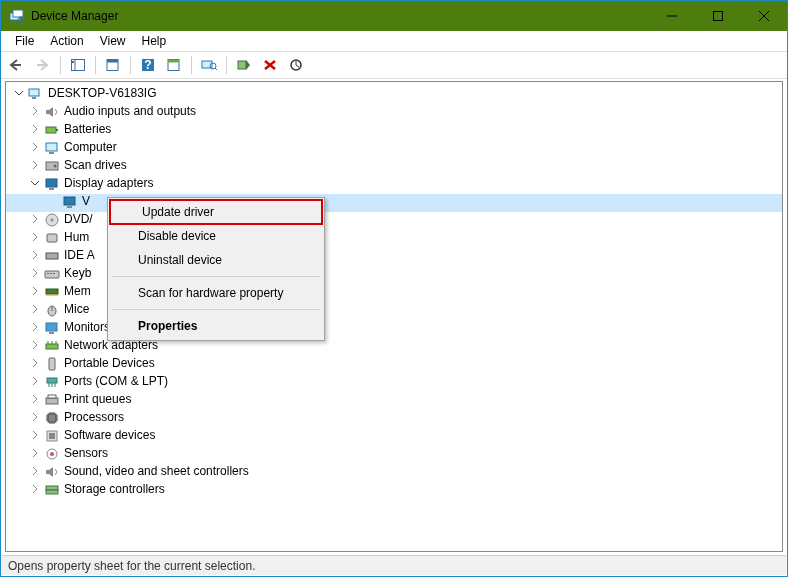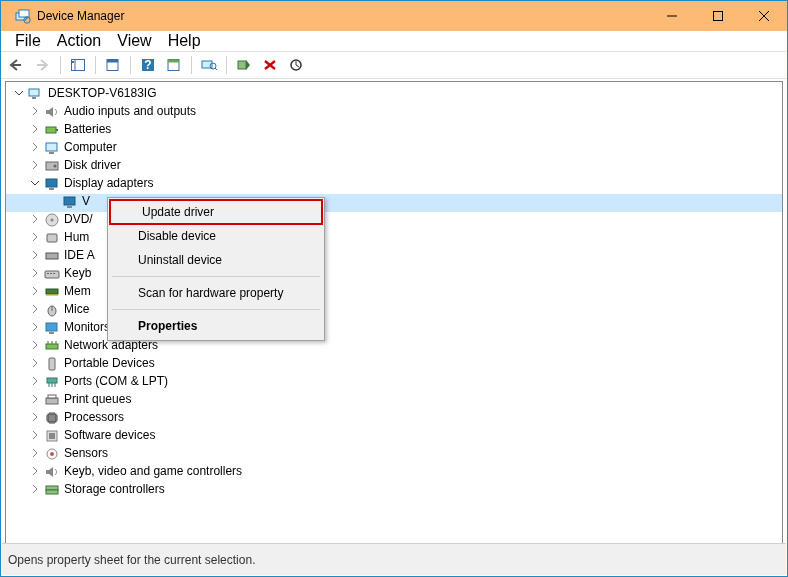--- a/index.html
+++ b/index.html
@@ -1,26 +1,26 @@
 <!DOCTYPE html>
 <html><head>
 <meta charset="utf-8">
 <style>
 * { box-sizing: border-box; margin: 0; padding: 0; font-family: "Segoe UI", Tahoma, sans-serif; font-size: 12px; }
 body { background: #fff; width: 788px; height: 577px; border: 1px solid #1a8bc4; position: relative; overflow: hidden; }
 
 
-.titlebar { height: 30px; display: flex; align-items: center; padding: 0 0 0 14px; background: #fdba74; }
+.titlebar { height: 30px; display: flex; align-items: center; padding: 0 0 0 8px; background: #4d7c0f; }
 .titlebar .app-icon { width: 16px; height: 16px; margin-right: 6px; }
 .titlebar .title { flex: 1; font-size: 12px; color: #000; }
 .titlebar .btn { width: 46px; height: 30px; display: flex; align-items: center; justify-content: center; color: #000; }
 
 
 .menubar { height: 20px; display: flex; align-items: center; padding: 0 6px; }
-.menubar .menu { padding: 2px 8px; font-size: 16px; color: #000; }
+.menubar .menu { padding: 2px 8px; font-size: 12px; color: #000; }
 
 
 .toolbar { height: 28px; display: flex; align-items: center; padding: 2px 4px; border-top: 1px solid #e1e1e1; border-bottom: 1px solid #e1e1e1; gap: 2px; }
 .toolbar .tbtn { width: 24px; height: 22px; display: flex; align-items: center; justify-content: center; border: 1px solid transparent; }
 .toolbar .sep { width: 1px; height: 18px; background: #d0d0d0; margin: 0 3px; }
 
 
 .tree-container { position: absolute; left: 4px; right: 4px; top: 80px; bottom: 24px; border: 1px solid #828790; overflow: auto; padding: 4px 0; background: #fff; }
 .row { display: flex; align-items: flex-start; height: 18px; padding-left: 6px; white-space: nowrap; }
 .row .chev { width: 14px; height: 14px; display: flex; align-items: center; justify-content: center; margin-right: 2px; }
@@ -32,21 +32,21 @@
 .indent2 { padding-left: 40px; }
 
 
 .ctxmenu { position: absolute; background: #f0f0f0; border: 1px solid #a0a0a0; box-shadow: 2px 2px 4px rgba(0,0,0,0.25); padding: 2px; min-width: 218px; z-index: 10; }
 .ctxmenu .item { height: 24px; display: flex; align-items: center; padding: 0 14px 0 28px; font-size: 12px; color: #000; }
 .ctxmenu .item.highlight { outline: 2px solid #d40000; outline-offset: -1px; padding-left: 32px; }
 .ctxmenu .item.bold { font-weight: 700; }
 .ctxmenu .sep { height: 1px; background: #d0d0d0; margin: 4px 2px; }
 
 
-.statusbar { position: absolute; left: 1px; right: 1px; bottom: 1px; height: 32px; border-top: 1px solid #d0d0d0; display: flex; align-items: center; padding: 0 6px; font-size: 12px; color: #333; background: #f0f0f0; }
+.statusbar { position: absolute; left: 1px; right: 1px; bottom: 1px; height: 20px; border-top: 1px solid #d0d0d0; display: flex; align-items: center; padding: 0 6px; font-size: 12px; color: #333; background: #f0f0f0; }
 
 svg { display: block; }
 </style>
 </head>
 <body>
 
 <div class="titlebar">
   <span class="app-icon">
     <svg width="16" height="16" viewBox="0 0 16 16">
       <rect x="1" y="5" width="10" height="7" fill="#cfeffd" stroke="#2a7ab0"></rect>
@@ -213,21 +213,21 @@
         <svg width="10" height="10">
           <path d="M3 1l4 4-4 4" fill="none" stroke="#888"></path>
         </svg>
       </span>
       <span class="di">
         <svg width="16" height="16">
           <rect x="2" y="4" width="12" height="8" fill="#bbb" stroke="#666"></rect>
           <circle cx="11" cy="8" r="1.5" fill="#666"></circle>
         </svg>
       </span>
-      <span class="lbl">Disk driver</span>
+      <span class="lbl">Scan drives</span>
     </div>
 
   <div class="row indent1">
       <span class="chev">
         <svg width="10" height="10">
           <path d="M1 3l4 4 4-4" fill="none" stroke="#404040"></path>
         </svg>
       </span>
       <span class="di">
         <svg width="16" height="16">
@@ -463,21 +463,21 @@
         <svg width="10" height="10">
           <path d="M3 1l4 4-4 4" fill="none" stroke="#888"></path>
         </svg>
       </span>
       <span class="di">
         <svg width="16" height="16">
           <path d="M2 6h3l4-3v10l-4-3H2z" fill="#888"></path>
           <path d="M11 5c2 2 2 4 0 6" fill="none" stroke="#888"></path>
         </svg>
       </span>
-      <span class="lbl">Keyb, video and game controllers</span>
+      <span class="lbl">Sound, video and sheet controllers</span>
     </div>
 
   <div class="row indent1">
       <span class="chev">
         <svg width="10" height="10">
           <path d="M3 1l4 4-4 4" fill="none" stroke="#888"></path>
         </svg>
       </span>
       <span class="di">
         <svg width="16" height="16">

